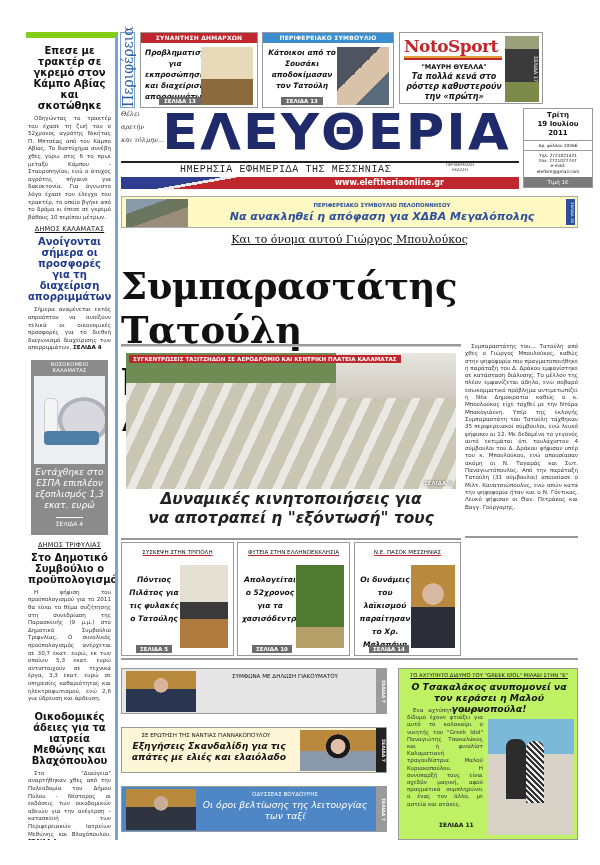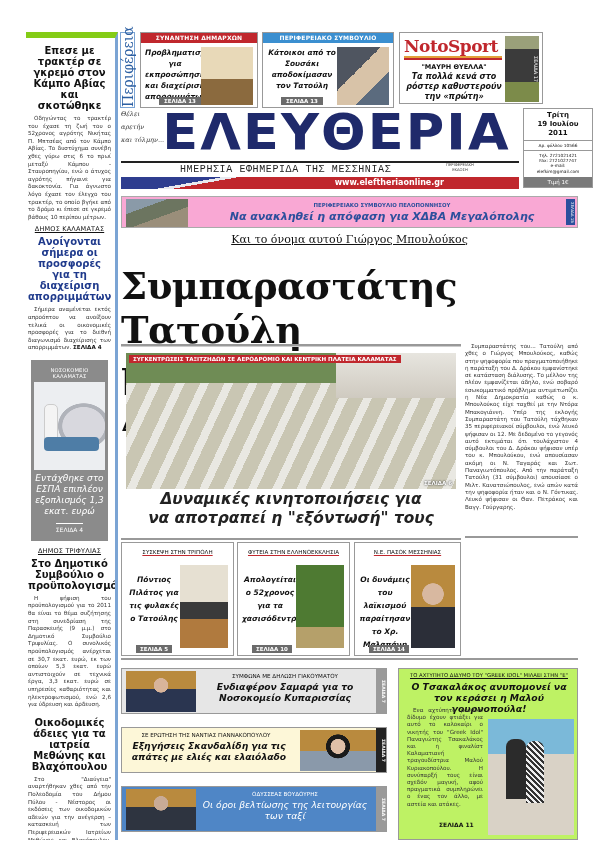--- a/index.html
+++ b/index.html
@@ -10,21 +10,21 @@
   #left-col {
     position: absolute; left: 26px; top: 32px; width: 92px; height: 808px;
     border-right: 3px solid #7ba4d4; border-top: 6px solid #84cc16;
     padding: 4px 4px 0 2px; overflow: hidden;
   }
   .lc-h { font-weight: bold; font-size: 10px; line-height: 11px; text-align: center; margin: 3px 0 4px; }
   .lc-kicker { font-size: 6.5px; text-align: center; text-decoration: underline; margin-top: 4px; letter-spacing: .2px; }
   .lc-p { font-size: 5.6px; line-height: 7.6px; text-align: justify; text-indent: 6px; color: #333; }
   .lc-p b { font-weight: bold; color: #111; }
   .lc-box {
-    background: #8b8b8b; margin: 8px 3px 6px 3px; padding: 7px 3px 5px; color: #fff; text-align: center;
+    background: #8b8b8b; margin: 8px 3px 6px 3px; padding: 1px 3px 5px; color: #fff; text-align: center;
   }
   .lc-box .kick { font-size: 5.2px; letter-spacing: .2px; }
   .lc-box .img { height: 88px; margin: 3px 0; background:
      radial-gradient(ellipse at 70% 50%, #d8d8de 0 30%, #b0b3ba 31% 36%, #eceef1 37% 100%);
      position: relative; }
   .lc-box .img::after { content:""; position:absolute; left:10px; top:55px; width:55px; height:14px; background:#4e7da6; border-radius:4px; }
   .lc-box .img::before { content:""; position:absolute; left:10px; top:22px; width:12px; height:34px; background:#f4f4f4; border:1px solid #ccc; border-radius:5px 5px 0 0; }
   .lc-box .txt { font-style: italic; font-size: 9px; line-height: 11px; }
   .lc-box .sel { font-size: 6px; margin-top: 4px; padding-top: 2px; border-top: 1px solid #fff; display: inline-block; }
 
@@ -62,21 +62,21 @@
   #mast-url::before { content:""; position:absolute; left: 0; top: 0; width: 40%; height: 100%; background: linear-gradient(170deg, #2e3d8f 0 45%, #e8e8ee 45% 52%, #c0272d 52% 100%); }
   #mast-url span { position: relative; }
 
   #datebox { position: absolute; left: 523px; top: 108px; width: 70px; height: 80px; border: 1px solid #999; text-align: center; }
   #datebox .d { font-weight: bold; font-size: 7px; line-height: 9px; padding-top: 2px; }
   #datebox .ar { font-size: 4.3px; border-top: 1px solid #999; border-bottom: 1px solid #999; margin-top: 2px; padding: 2px 0; }
   #datebox .c { font-size: 4.3px; line-height: 5.2px; padding: 2px 0; }
   #datebox .price { position: absolute; left: 0; bottom: 0; width: 100%; background: #7a7a7a; color: #fff; font-size: 5.5px; padding: 2px 0; }
 
   
-  #pelop { position: absolute; left: 121px; top: 196px; width: 457px; height: 32px; border: 1px solid #aaa; background: #f9a8d4; }
+  #pelop { position: absolute; left: 121px; top: 196px; width: 457px; height: 32px; border: 1px solid #aaa; background: #fef9c3; }
   #pelop .photo { position: absolute; left: 4px; top: 2px; width: 62px; height: 28px; background: linear-gradient(160deg, #8a9aa8 0 30%, #6c7560 30% 60%, #9a8e7a 60% 100%); }
   #pelop .k { position: absolute; left: 90px; top: 5px; width: 340px; text-align: center; font-size: 5.4px; font-weight: bold; color: #2c4f9c; }
   #pelop .t { position: absolute; left: 90px; top: 13px; width: 340px; text-align: center; font-style: italic; font-weight: bold; font-size: 11px; color: #2c4f9c; }
   #pelop .side { position: absolute; right: 2px; top: 2px; width: 9px; height: 26px; background: #2c4f9c; color: #fff; font-size: 4px; writing-mode: vertical-rl; text-align: center; }
 
   
   #kicker { position: absolute; left: 121px; top: 233px; width: 457px; text-align: center; font-family: "DejaVu Serif", serif; font-size: 11px; }
   #kicker span { text-decoration: underline; }
   #headline { position: absolute; left: 121px; top: 264px; width: 457px; font-family: "DejaVu Serif", serif; font-weight: bold; font-size: 37px; line-height: 44px; letter-spacing: -0.5px; color: #111; }
   #hl-rule { position: absolute; left: 121px; top: 344px; width: 340px; height: 3px; border-top: 2px solid #999; border-bottom: 1px solid #ccc; }
@@ -251,21 +251,20 @@
   <div class="t" style="width:52px">Οι δυνάμεις του λαϊκισμού παραίτησαν το Χρ. Μαλαπάνη</div>
   <div class="photo" style="width:44px;background:radial-gradient(circle at 50% 35%, #d8b8a0 0 18%, transparent 19%), linear-gradient(#b98a3e 0 50%, #2b2e38 50% 100%)"></div>
   <div class="sel">ΣΕΛΙΔΑ 14</div>
 </div>
 
 <div id="row2-rule"></div>
 
 <div class="strip" style="top:668px;background:#e6e6e6">
   <div class="photo" style="left:4px;background:radial-gradient(circle at 50% 35%, #d8b49a 0 16%, transparent 17%), linear-gradient(#b98a3e 0 45%, #2a3550 45% 100%)"></div>
   <div class="k" style="left:78px;width:170px">ΣΥΜΦΩΝΑ ΜΕ ΔΗΛΩΣΗ ΓΙΑΚΟΥΜΑΤΟΥ</div>
-  <div class="t" style="left:78px;width:170px">Ενδιαφέρον Σαμαρά για το Νοσοκομείο Κυπαρισσίας</div>
   <div class="side" style="background:#9a9a9a">ΣΕΛΙΔΑ 7</div>
 </div>
 
 <div class="strip" style="top:727px;background:#fdf7d8">
   <div class="k" style="left:4px;width:160px">ΣΕ ΕΡΩΤΗΣΗ ΤΗΣ ΝΑΝΤΙΑΣ ΓΙΑΝΝΑΚΟΠΟΥΛΟΥ</div>
   <div class="t" style="left:2px;width:170px">Εξηγήσεις Σκανδαλίδη για τις απάτες με ελιές και ελαιόλαδο</div>
   <div class="photo" style="left:178px;width:76px;background:radial-gradient(circle at 50% 40%, #e0c0a8 0 16%, #1a1a1a 17% 26%, transparent 27%), linear-gradient(#b98a3e 0 50%, #8a99aa 50% 100%)"></div>
   <div class="side" style="background:#222">ΣΕΛΙΔΑ 7</div>
 </div>
 

